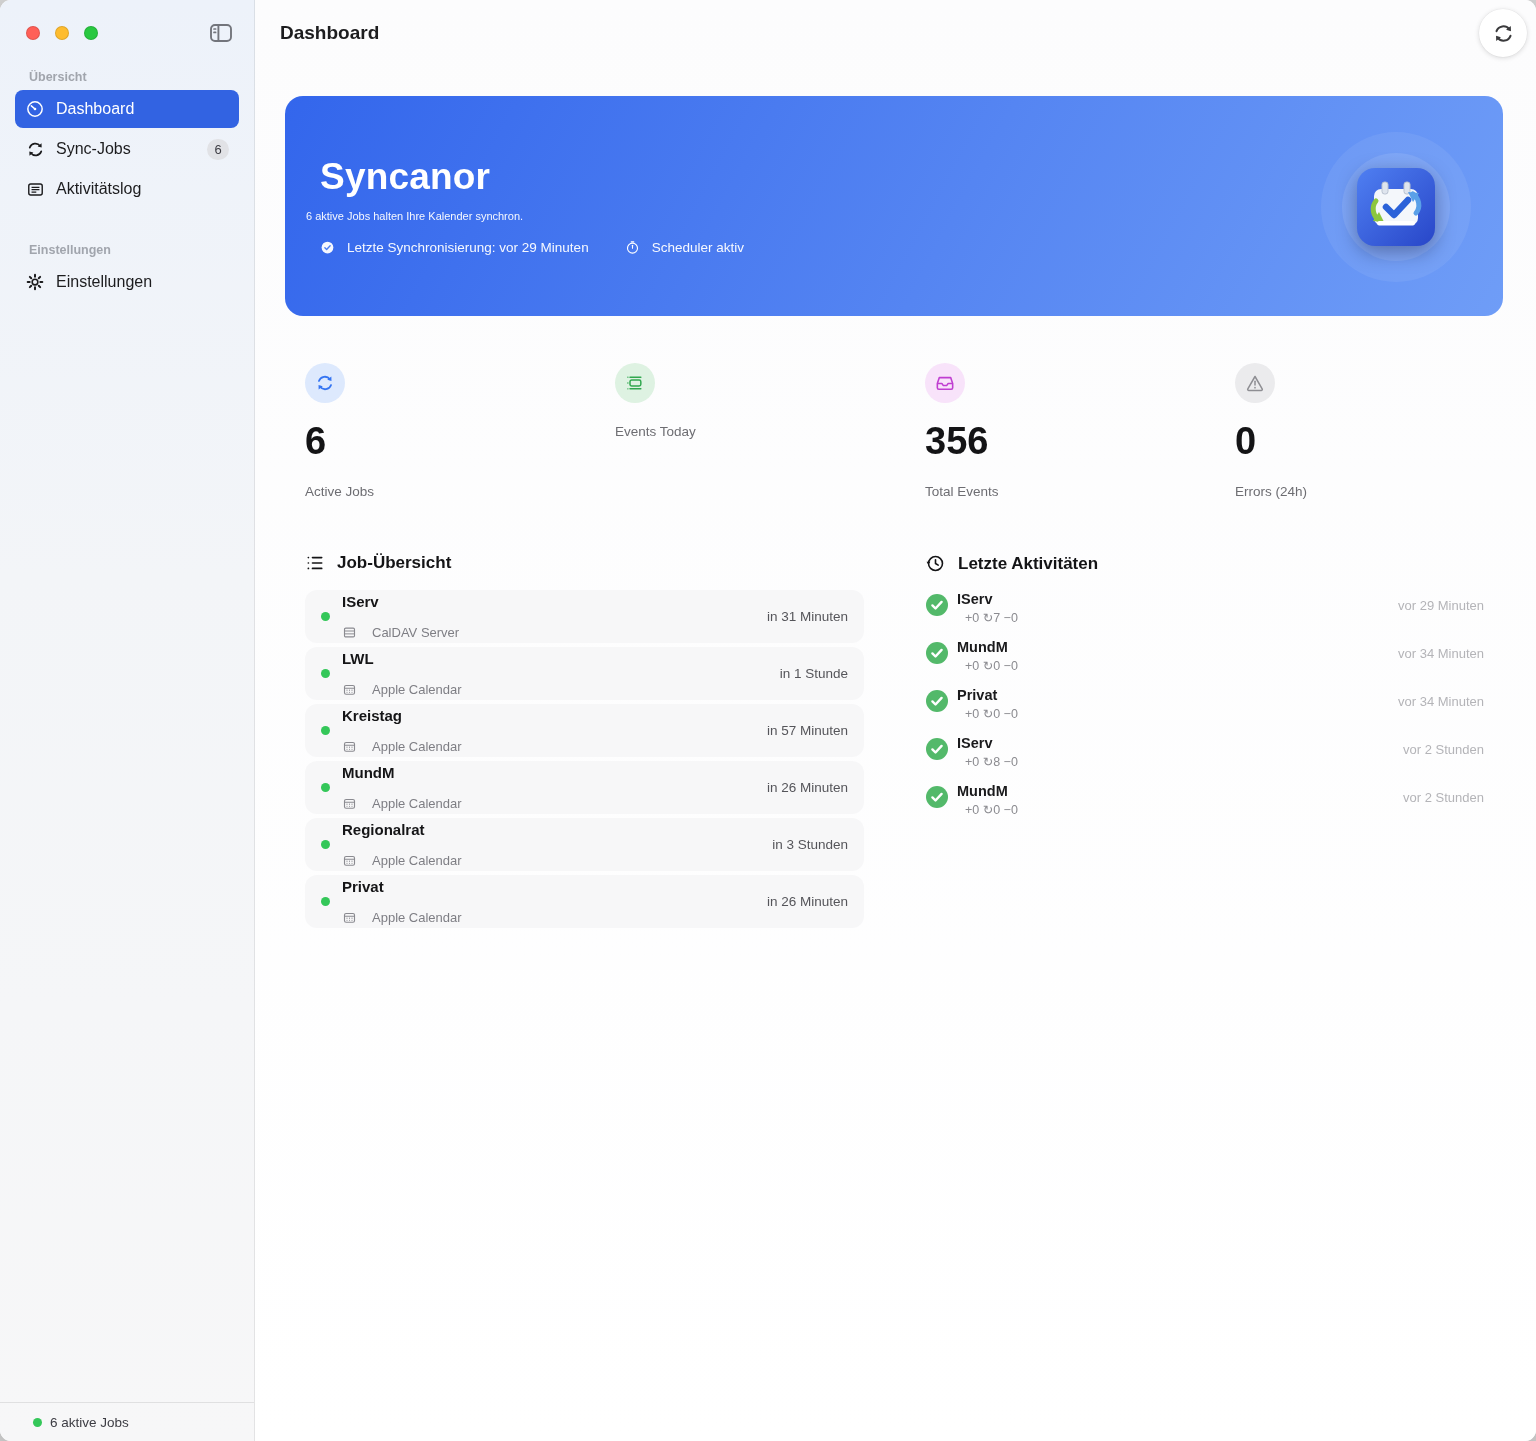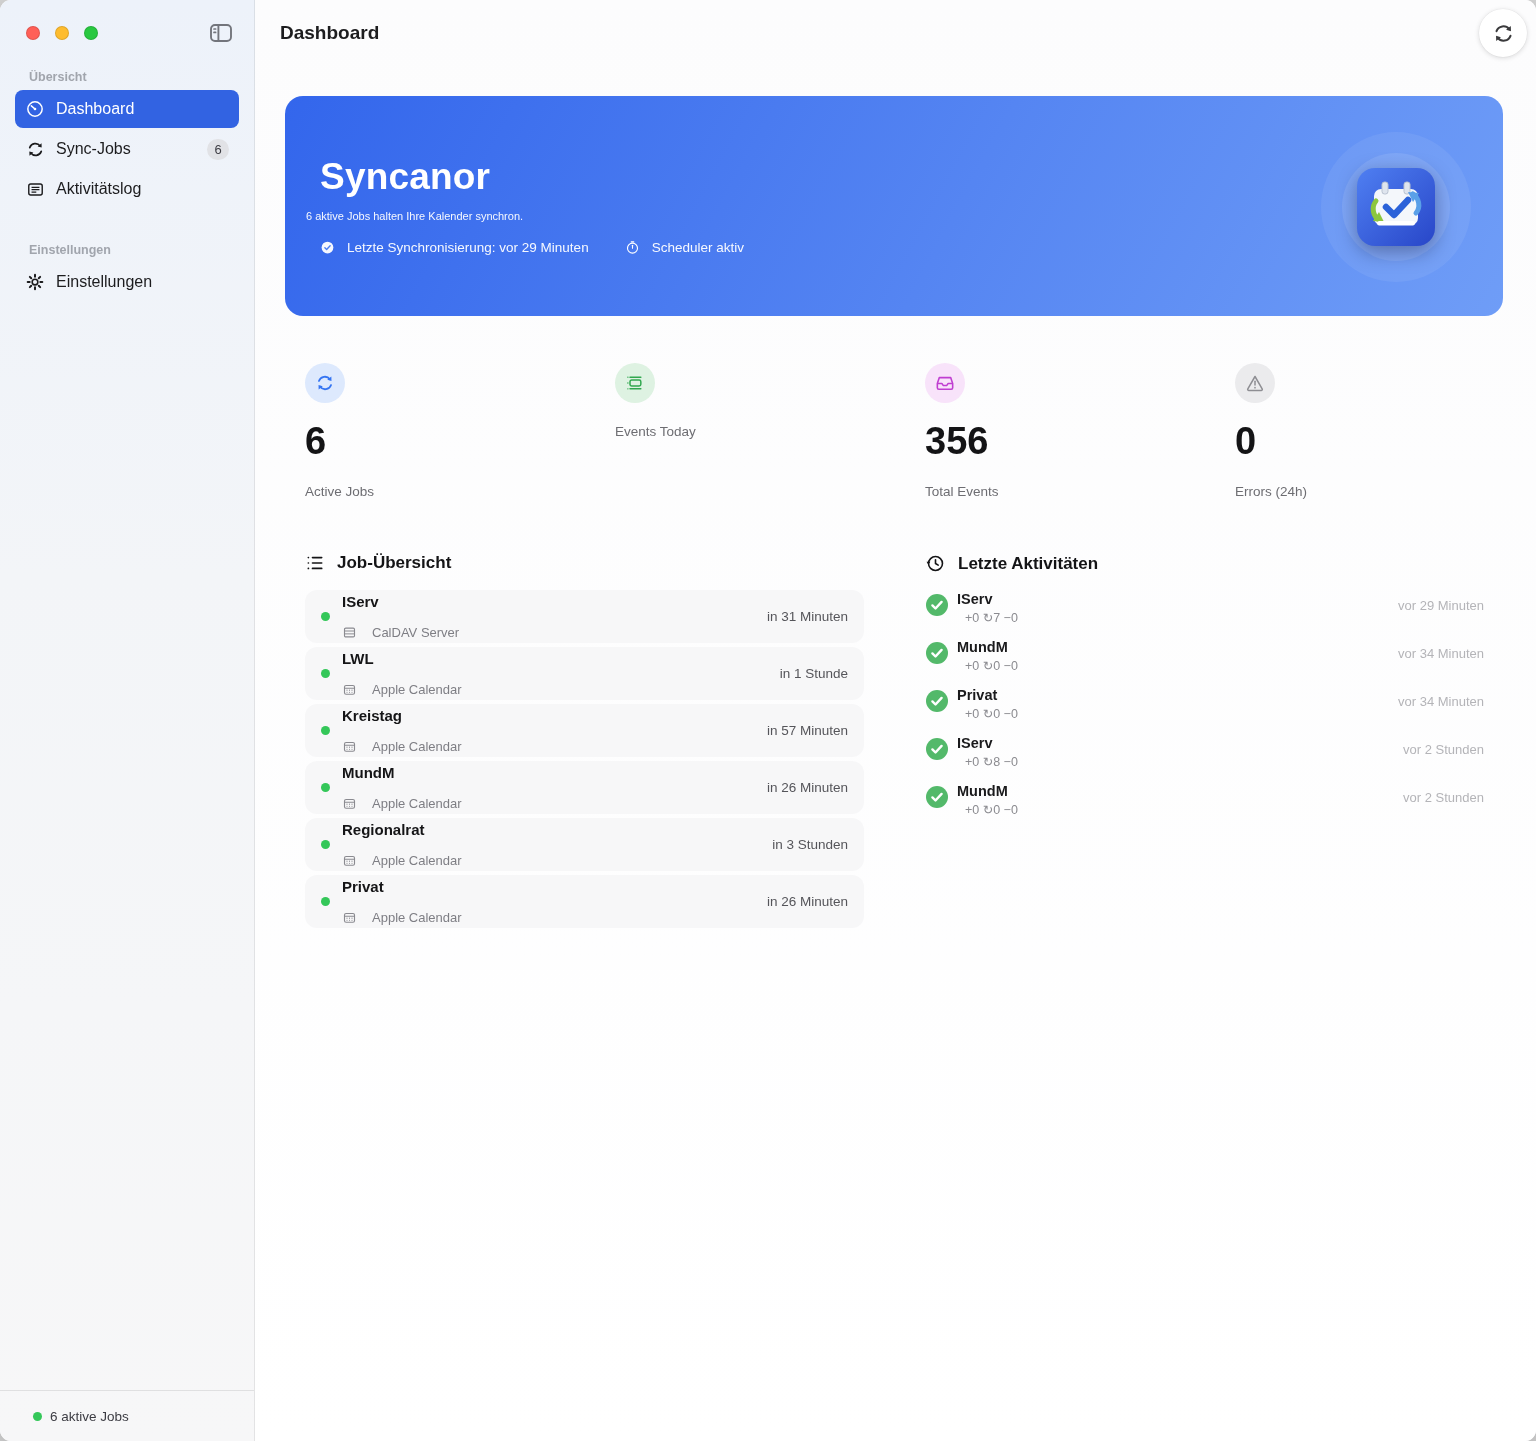--- a/index.html
+++ b/index.html
@@ -42,21 +42,21 @@
     border-radius:8px; font-size:16px; color:#1c1c1e; cursor:pointer;
   }
   .sb-item .sb-ic { width:20px; height:20px; flex:0 0 20px; display:flex; align-items:center; justify-content:center; }
   .sb-item.active { background:#3263e2; color:#fff; }
   .sb-item .badge {
     margin-left:auto; min-width:22px; height:21px; padding:0 6px;
     background:#e1e2e6; color:#3c3c43; border-radius:11px;
     font-size:13px; display:flex; align-items:center; justify-content:center;
   }
   .sb-footer {
-    position:absolute; left:0; right:0; bottom:0; height:51px;
+    position:absolute; left:0; right:0; bottom:0; height:39px;
     border-top:1px solid rgba(0,0,0,.09);
     display:flex; align-items:center; padding-left:33px; gap:8px;
     font-size:13.5px; color:#3c3c43;
   }
   .dot-green { width:9px; height:9px; border-radius:50%; background:#34c759; }
 
   
   .main { position:absolute; left:255px; top:0; right:0; bottom:0; background:linear-gradient(180deg,#fcfcfd,#ffffff); }
   .page-title { position:absolute; left:25px; top:22px; font-size:19px; font-weight:700; color:#1d1d1f; }
   .refresh-btn {

